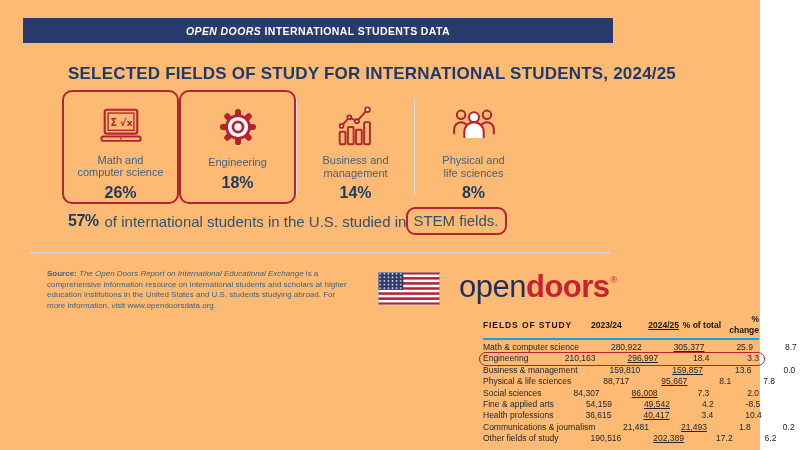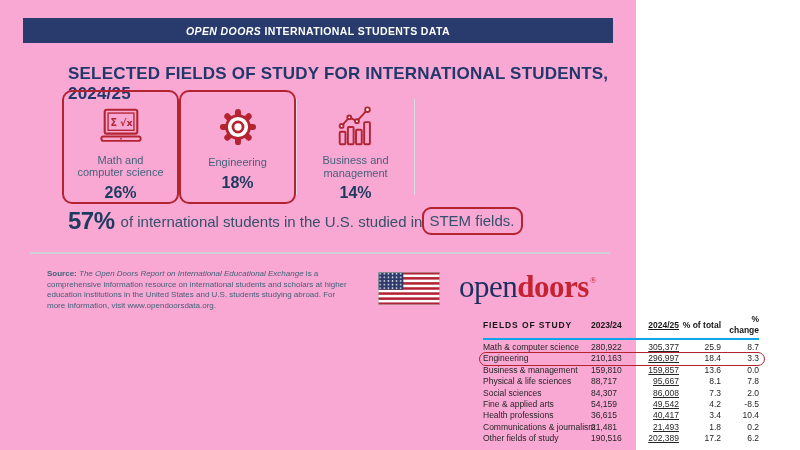--- a/index.html
+++ b/index.html
@@ -5,21 +5,21 @@
   :root{
     --navy:#293a6d;
     --red:#b32330;
     --slate:#47617c;
     --dark:#1d3a5f;
     --tbl:#262626;
   }
   *{margin:0;padding:0;box-sizing:border-box;}
   html,body{width:800px;height:450px;background:#fff;overflow:hidden;
     font-family:"Liberation Sans",sans-serif;}
-  .stage{position:relative;width:636px;height:450px;background:#f9a8d4;}
+  .stage{position:relative;width:760px;height:450px;background:#fdba74;}
 
   
   .banner{position:absolute;left:23px;top:18px;width:590px;height:25px;
     background:var(--navy);display:flex;align-items:center;justify-content:center;
     color:#fff;font-size:10.5px;font-weight:bold;letter-spacing:.4px;}
   .banner .it{font-style:italic;}
 
   
   .heading{position:absolute;left:68px;top:64px;color:#21386b;
     font-size:17px;font-weight:bold;letter-spacing:.2px;}
@@ -31,55 +31,55 @@
   .fieldcol.boxed{border:2.5px solid var(--red);border-radius:10px;}
   .vdiv{width:1px;height:96px;background:#d9dde3;align-self:center;}
   .icon-wrap{height:48px;display:flex;align-items:center;justify-content:center;}
   .field-label{margin-top:5px;color:var(--slate);font-size:11px;line-height:1.15;
     text-align:center;white-space:pre-line;}
   .field-pct{margin-top:5px;color:var(--dark);font-size:16px;font-weight:bold;}
 
   
   .summary{position:absolute;left:68px;top:207px;color:#35506b;font-size:15px;
     display:flex;align-items:center;}
-  .summary .big{color:var(--dark);font-size:24px;font-weight:bold;margin-right:6px;
+  .summary .big{color:var(--dark);font-size:16px;font-weight:bold;margin-right:6px;
     letter-spacing:-.5px;}
   .summary .hl{border:2.5px solid var(--red);border-radius:9px;padding:3px 7px 4px 5px;
     }
 
   .hr{position:absolute;left:30px;top:252px;width:580px;border-top:2px solid #ccd2da;}
 
   
   .source{position:absolute;left:47px;top:269px;width:304px;color:#44607a;
     font-size:8px;line-height:1.33;}
   .source .b{font-weight:bold;}
   .source .it{font-style:italic;}
 
   
   .flag{position:absolute;left:378px;top:272px;}
   .logotype{position:absolute;left:459px;top:269px;
-    font-family:Liberation Serif, serif;font-size:31px;letter-spacing:-.5px;}
+    font-family:Liberation Sans, sans-serif;font-size:31px;letter-spacing:-.5px;}
   .logotype .w1{color:#1c2f5e;}
   .logotype .w2{color:#c62231;font-weight:bold;}
   .logotype .reg{color:#c62231;font-size:9px;vertical-align:14px;margin-left:1px;}
 
   
   .datatable{position:absolute;left:483px;top:314px;width:276px;
     color:var(--tbl);font-size:8.5px;}
   .trow,.thead{display:flex;align-items:center;line-height:11.4px;}
   .thead{font-weight:bold;color:#161616;border-bottom:2px solid #0ea5e9;
     padding-bottom:2px;margin-bottom:2px;line-height:11px;}
   .tc{display:block;}
   .tc.lbl{width:108px;text-align:left;white-space:nowrap;}
   .tc.c1{width:48px;text-align:left;}
   .tc.c2{width:40px;text-align:right;text-decoration:underline;}
   .tc.c3{width:42px;text-align:right;}
   .tc.c4{width:38px;text-align:right;}
   .thead .lbl{letter-spacing:.9px;}
-  .trow{position:relative;}
+  .trow{position:relative;gap:32px;}
   .trow.highlight::after{content:"";position:absolute;left:-4px;right:-6px;
     top:-1px;bottom:-1px;border:1.6px solid var(--red);border-radius:7px;
     pointer-events:none;}
 
   svg text{font-family:"DejaVu Sans",sans-serif;}
 </style>
 </head>
 <body>
 
 <div class="stage">
@@ -148,20 +148,35 @@
           <circle cx="36" cy="6" r="2.4" fill="#fff"></circle>
         </svg>
       </div>
       <div class="field-label">Business and
 management</div>
       <div class="field-pct">14%</div>
     </div>
 
     <div class="vdiv"></div>
 
+    <div class="fieldcol">
+      <div class="icon-wrap">
+        <svg width="48" height="42" viewBox="0 0 52 42" fill="none" stroke="#b32330" stroke-width="2.2">
+          <circle cx="12" cy="10" r="4.6"></circle>
+          <path d="M4.5,31 v-5.5 a7.5,7.5 0 0 1 15,0 V31"></path>
+          <circle cx="40" cy="10" r="4.6"></circle>
+          <path d="M32.5,31 v-5.5 a7.5,7.5 0 0 1 15,0 V31"></path>
+          <circle cx="26" cy="12.5" r="5.4" fill="#fff"></circle>
+          <path d="M15.5,35 v-6.5 a10.5,10.5 0 0 1 21,0 V35" fill="#fff"></path>
+        </svg>
+      </div>
+      <div class="field-label">Physical and
+life sciences</div>
+      <div class="field-pct">8%</div>
+    </div>
   </div>
 
   <div class="summary">
     <span class="big">57%</span>
     <span>of international students in the U.S. studied in</span>
     <span class="hl">STEM fields.</span>
   </div>
 
   <div class="hr"></div>
 

